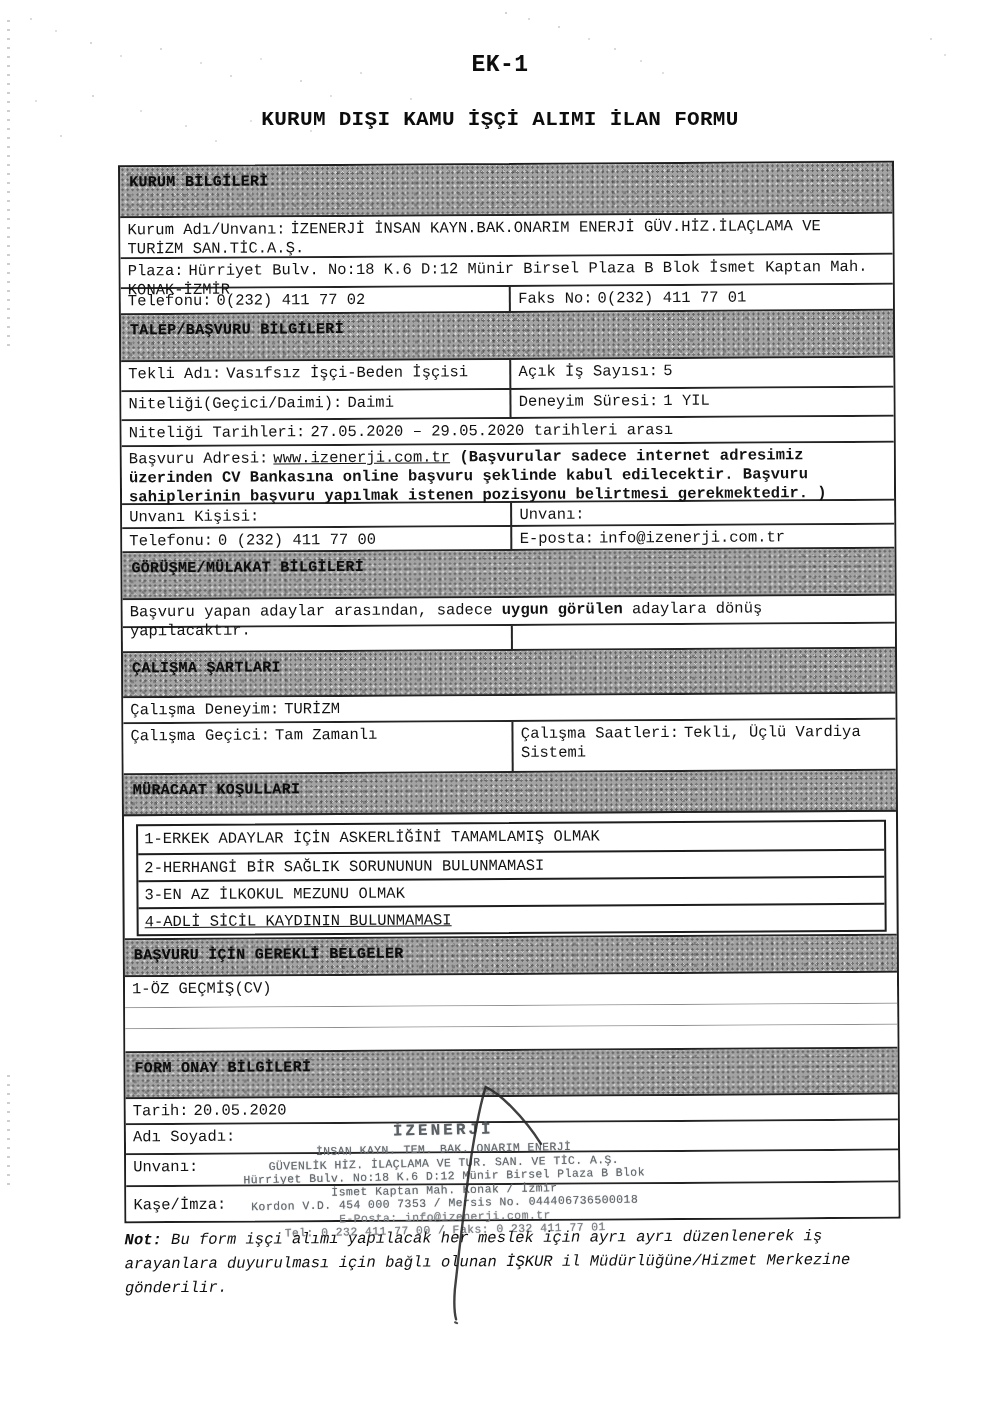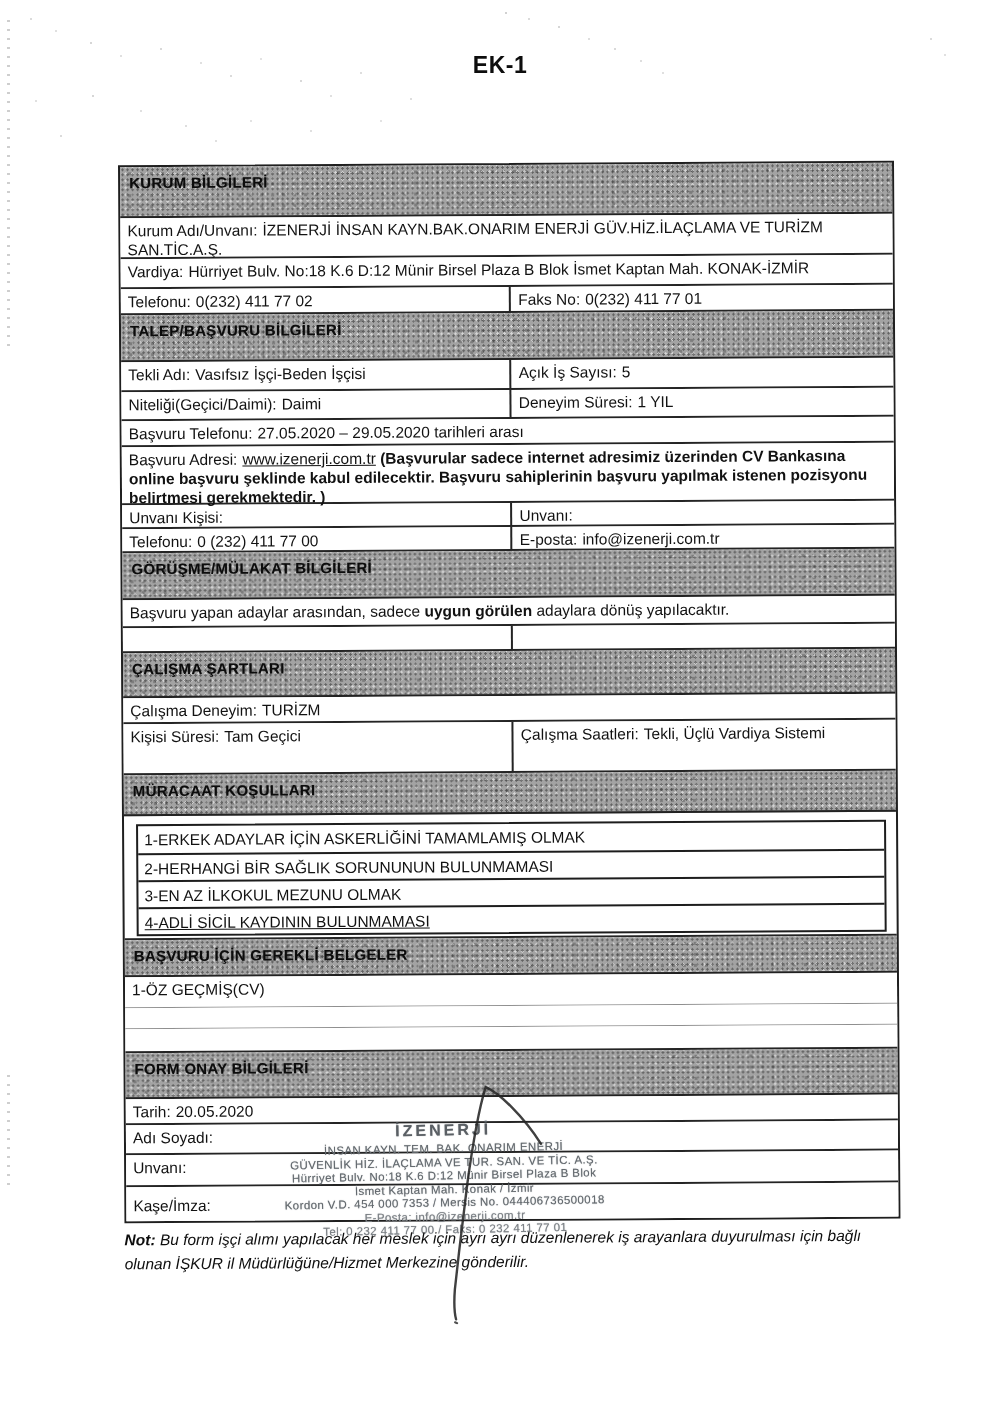--- a/index.html
+++ b/index.html
@@ -1,18 +1,18 @@
 <!DOCTYPE html>
 <html lang="tr"><head>
 <meta charset="utf-8">
 <style>
   html,body{margin:0;padding:0;background:#e8e8e8;}
   .sheet{
     position:relative;width:1000px;height:1416px;background:#ffffff;
-    font-family:Liberation Sans, sans-serif;color:#121212;
+    font-family:Liberation Mono, monospace;color:#121212;
     overflow:hidden;margin:0 auto;
   }
   .title-ek{
     position:absolute;top:52px;left:0;width:1000px;text-align:center;
     font-size:23px;font-weight:bold;letter-spacing:.5px;color:#0d0d0d;margin:0;
   }
   .title-main{
     position:absolute;top:108px;left:0;width:1000px;text-align:center;
     font-size:21px;font-weight:bold;letter-spacing:.3px;color:#0d0d0d;margin:0;
   }
@@ -90,30 +90,31 @@
 </style>
 </head>
 <body>
 
 <div class="sheet">
   <div class="speckles"></div>
   <div class="edge-noise e1"></div>
   <div class="edge-noise e2"></div>
 
   <h1 class="title-ek">EK-1</h1>
+  <h2 class="title-main">KURUM DIŞI KAMU İŞÇİ ALIMI İLAN FORMU</h2>
 
   <div class="doc">
     <div class="tbl">
 
       <div class="band" style="height:51px">KURUM BİLGİLERİ</div>
       <div class="row" style="height:41px">
         <span class="lab">Kurum Adı/Unvanı:</span><span class="val">İZENERJİ İNSAN KAYN.BAK.ONARIM ENERJİ GÜV.HİZ.İLAÇLAMA VE TURİZM SAN.TİC.A.Ş.</span>
       </div>
       <div class="row" style="height:30px">
-        <span class="lab">Vardiya:</span><span class="val">Hürriyet Bulv. No:18 K.6 D:12 Münir Birsel Plaza B Blok İsmet Kaptan Mah. KONAK-İZMİR</span>
+        <span class="lab">Plaza:</span><span class="val">Hürriyet Bulv. No:18 K.6 D:12 Münir Birsel Plaza B Blok İsmet Kaptan Mah. KONAK-İZMİR</span>
       </div>
       <div class="row split" style="height:26px">
         <div class="cell c-left">
           <span class="lab">Telefonu:</span><span class="val">0(232) 411 77 02</span>
         </div>
         <div class="cell c-right">
           <span class="lab">Faks No:</span><span class="val">0(232) 411 77 01</span>
         </div>
       </div>
 
@@ -128,21 +129,21 @@
       </div>
       <div class="row split" style="height:29px">
         <div class="cell c-left">
           <span class="lab">Niteliği(Geçici/Daimi):</span><span class="val">Daimi</span>
         </div>
         <div class="cell c-right">
           <span class="lab">Deneyim Süresi:</span><span class="val">1 YIL</span>
         </div>
       </div>
       <div class="row" style="height:26px">
-        <span class="lab">Başvuru Telefonu:</span><span class="val">27.05.2020 – 29.05.2020 tarihleri arası</span>
+        <span class="lab">Niteliği Tarihleri:</span><span class="val">27.05.2020 – 29.05.2020 tarihleri arası</span>
       </div>
       <div class="row" style="height:58px">
         <span class="lab">Başvuru Adresi:</span><span class="val u">www.izenerji.com.tr</span>
         <span class="b">(Başvurular sadece internet adresimiz üzerinden CV Bankasına online başvuru şeklinde kabul edilecektir. Başvuru sahiplerinin başvuru yapılmak istenen pozisyonu belirtmesi gerekmektedir. )</span>
       </div>
       <div class="row split" style="height:24px">
         <div class="cell c-left">
           <span class="lab">Unvanı Kişisi:</span><span class="val"></span>
         </div>
         <div class="cell c-right">
@@ -166,21 +167,21 @@
         <div class="cell c-left"></div>
         <div class="cell c-right"></div>
       </div>
 
       <div class="band" style="height:45px">ÇALIŞMA ŞARTLARI</div>
       <div class="row" style="height:26px">
         <span class="lab">Çalışma Deneyim:</span><span class="val">TURİZM</span>
       </div>
       <div class="row split" style="height:51px">
         <div class="cell c-left">
-          <span class="lab">Kişisi Süresi:</span><span class="val">Tam Geçici</span>
+          <span class="lab">Çalışma Geçici:</span><span class="val">Tam Zamanlı</span>
         </div>
         <div class="cell c-right">
           <span class="lab">Çalışma Saatleri:</span><span class="val">Tekli, Üçlü Vardiya Sistemi</span>
         </div>
       </div>
 
       <div class="band" style="height:41px">MÜRACAAT KOŞULLARI</div>
       <div class="muracaat-wrap" style="height:124px">
         <div class="inner-tbl">
           <div class="item">1-ERKEK ADAYLAR İÇİN ASKERLİĞİNİ TAMAMLAMIŞ OLMAK</div>

